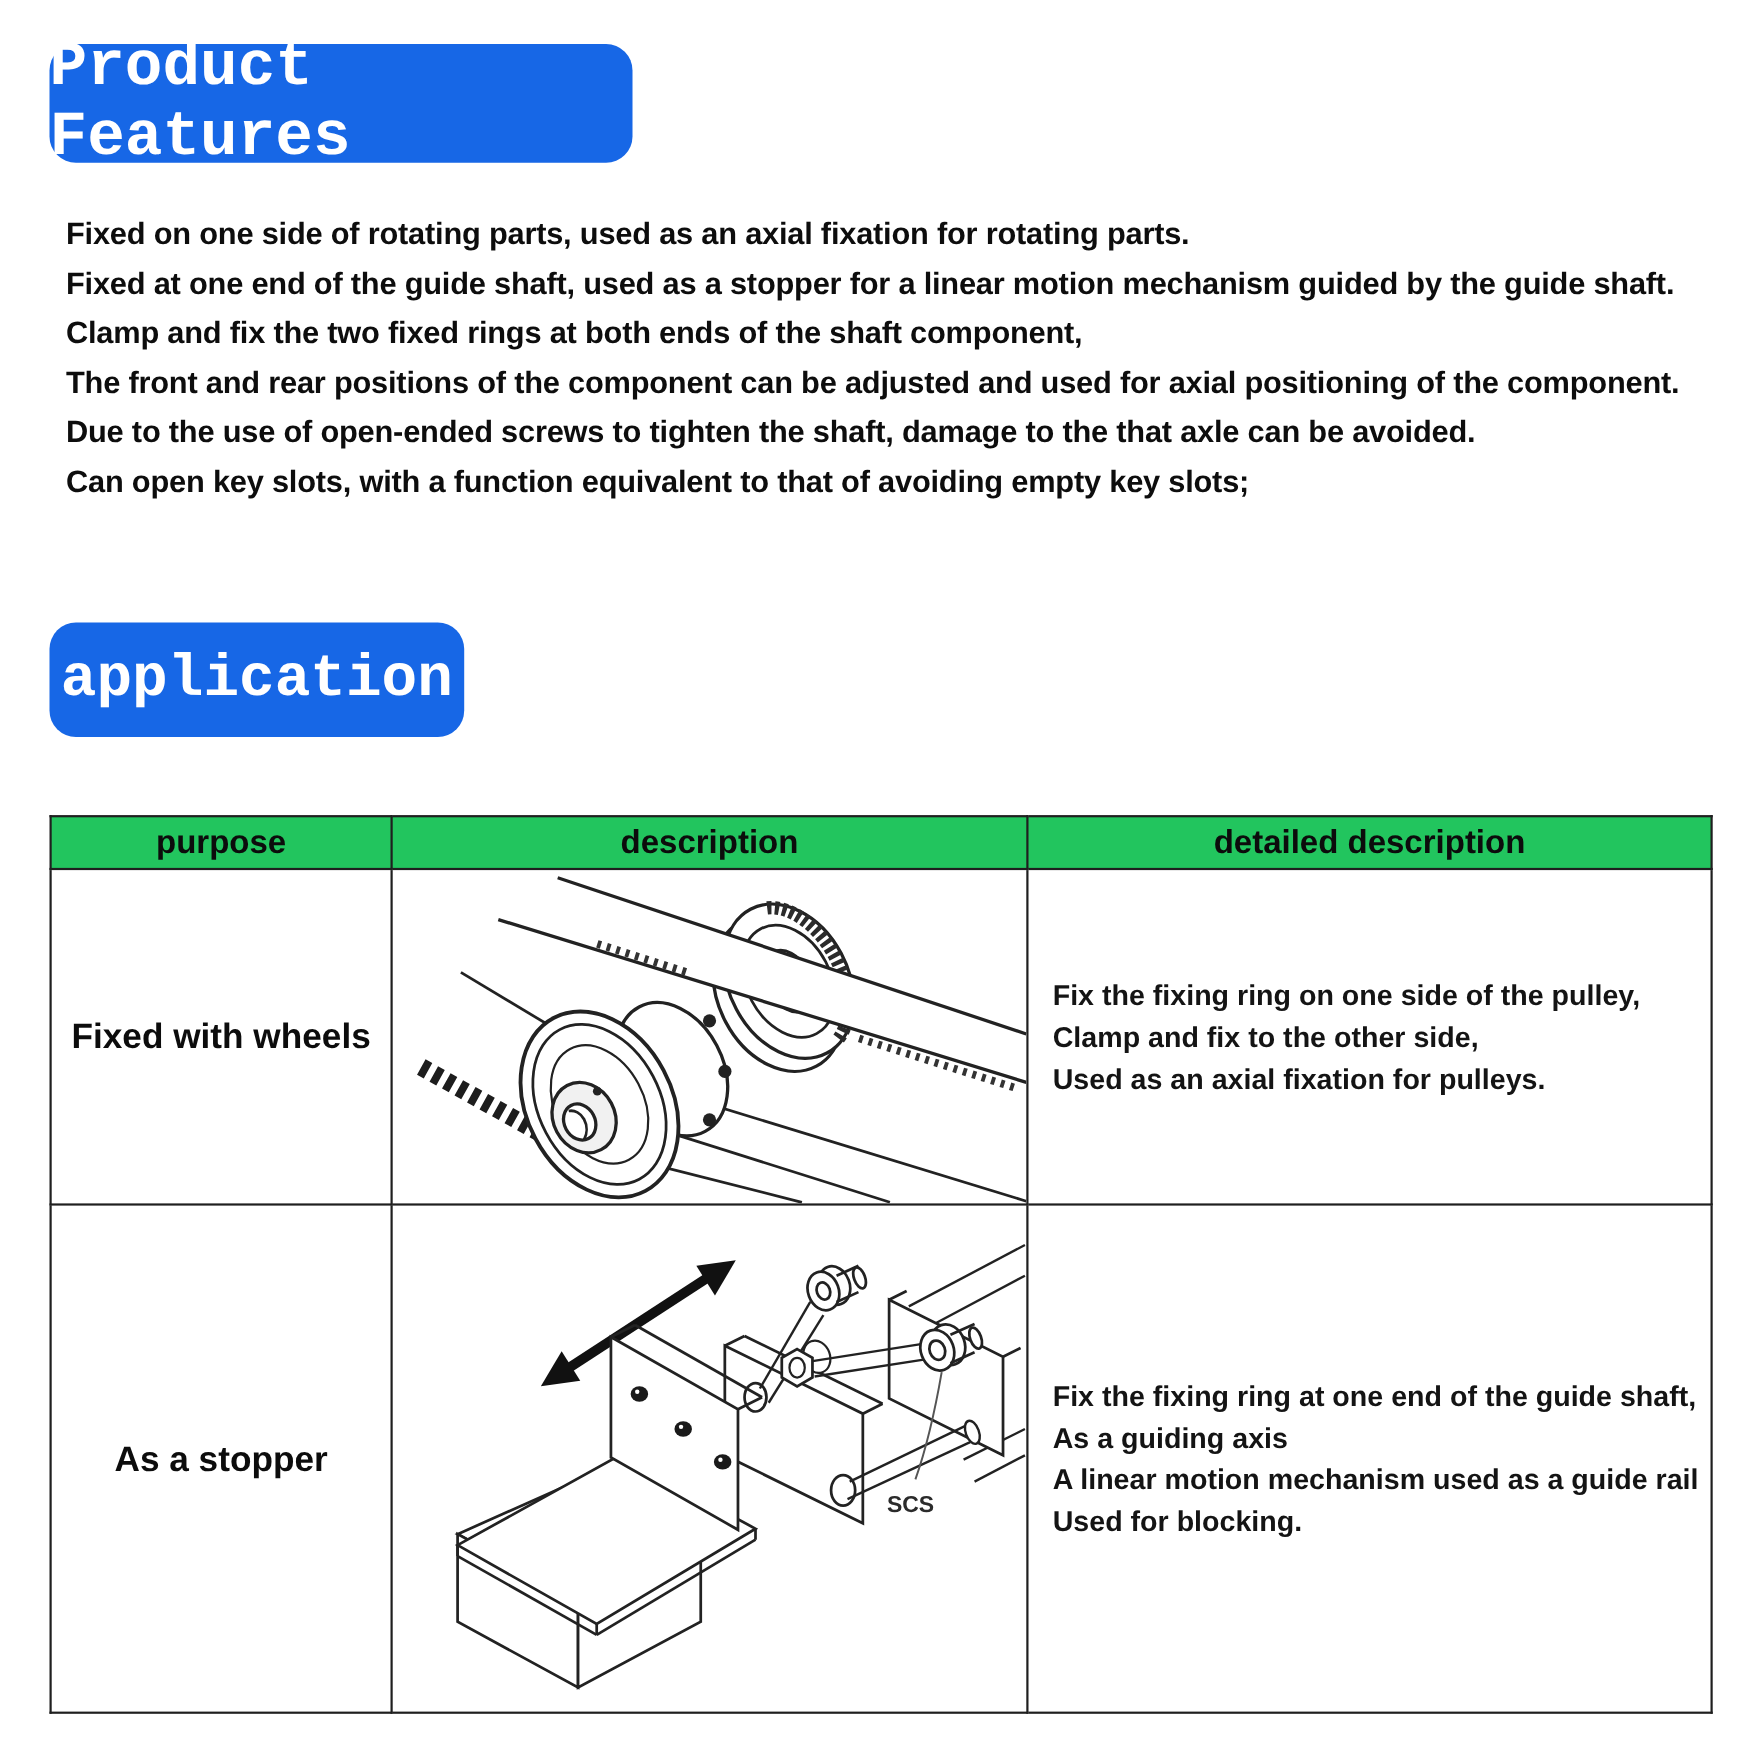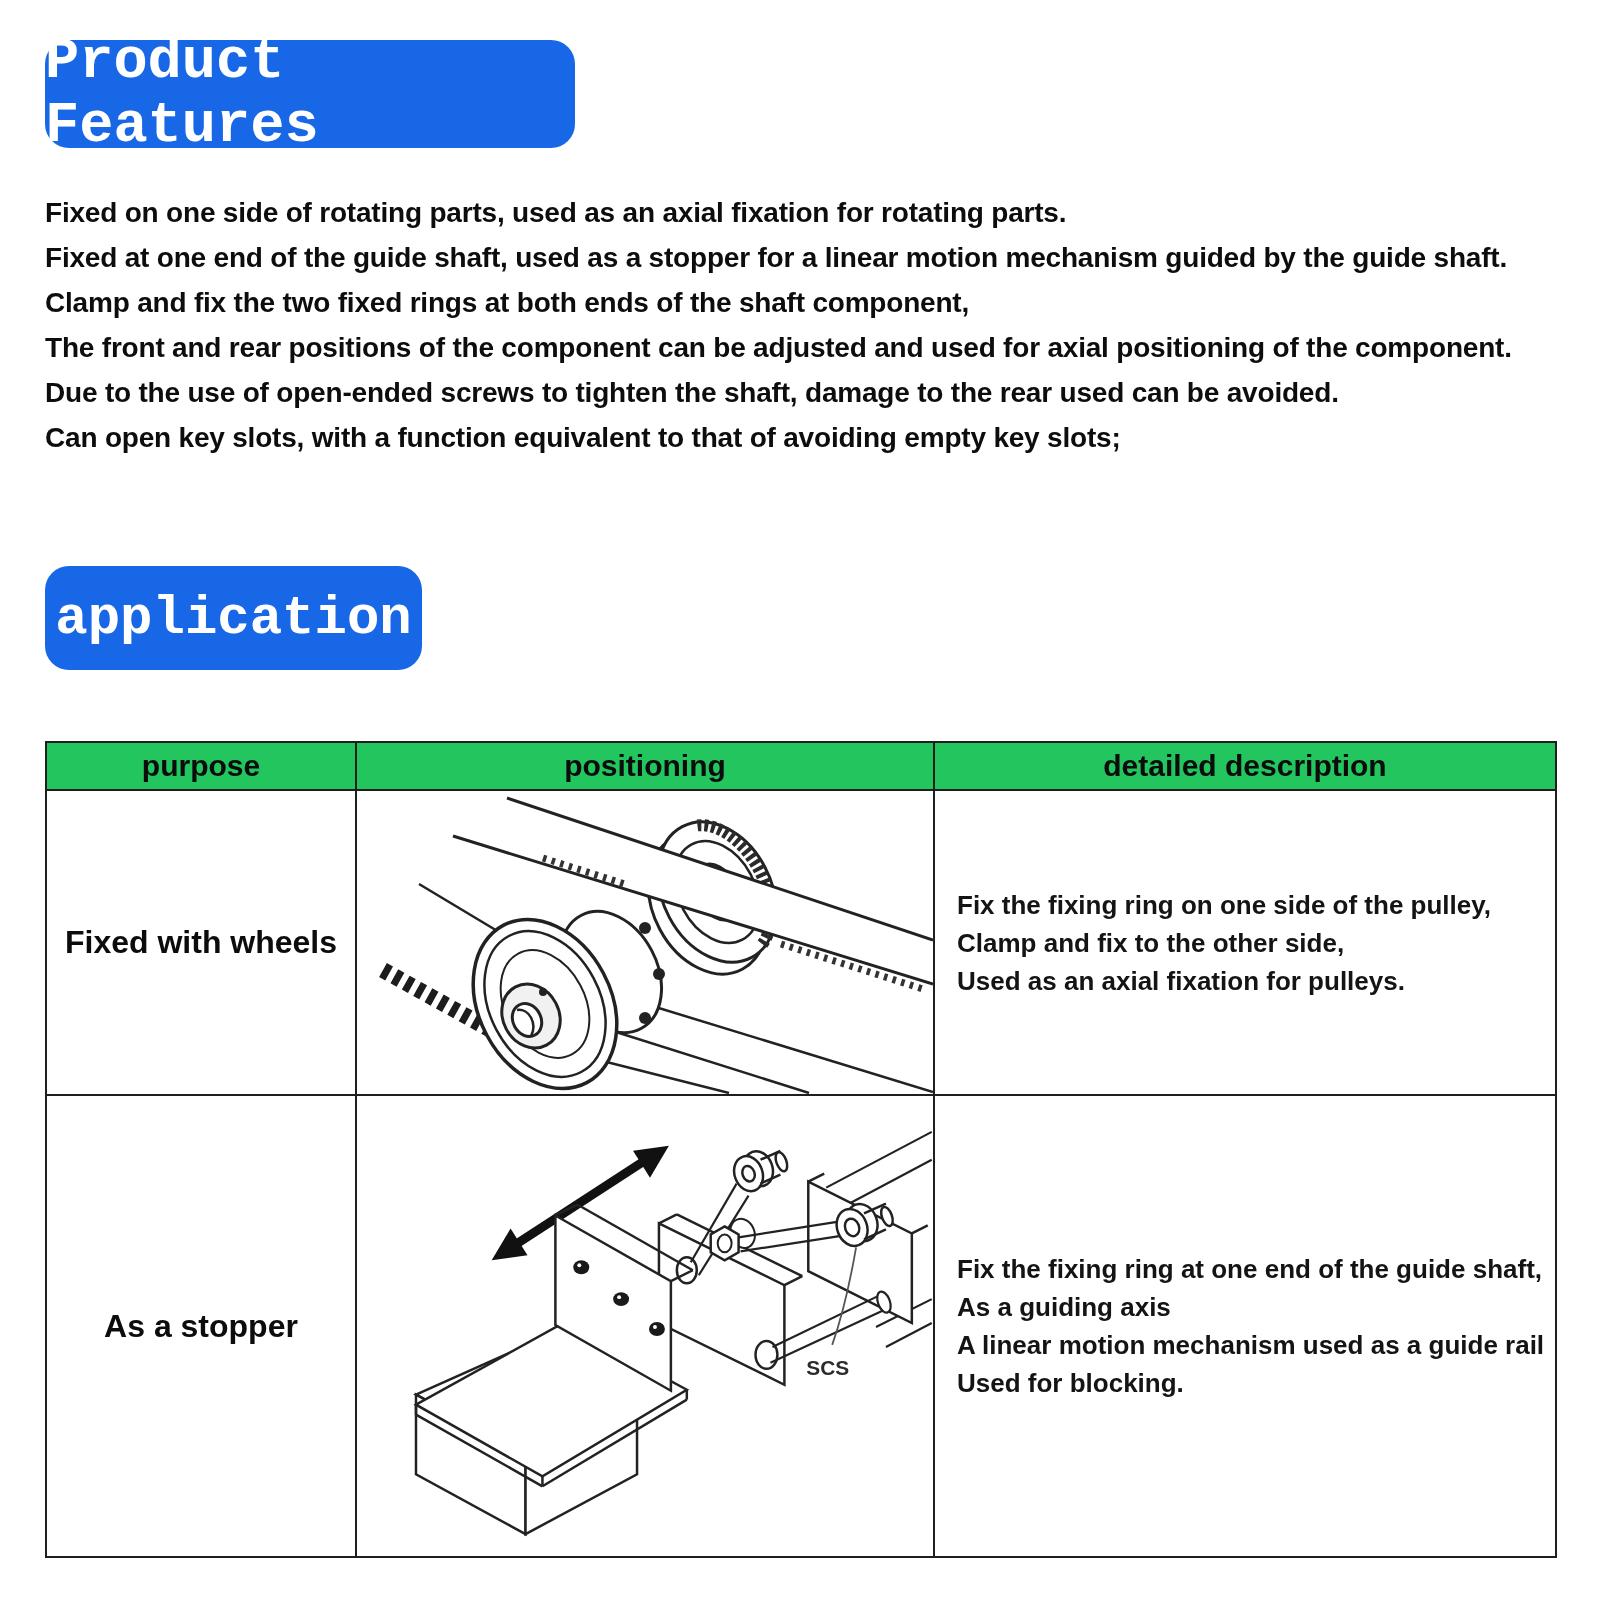--- a/index.html
+++ b/index.html
@@ -8,21 +8,21 @@
     font-family:"Liberation Sans",sans-serif;color:#111;
   }
   .badge{
     position:absolute;left:45px;background:#1767e6;color:#fff;
     display:flex;align-items:center;justify-content:center;
     font-weight:bold;border-radius:24px;letter-spacing:0px;font-family:Liberation Mono, monospace;
   }
   .badge-features{top:40px;width:530px;height:108px;font-size:57px;}
   .badge-application{top:566px;width:377px;height:104px;font-size:54px;}
   .features{
-    position:absolute;left:45px;top:190px;width:1510px;
+    position:absolute;left:60px;top:190px;width:1510px;
     font-size:28px;font-weight:bold;line-height:45px;letter-spacing:-0.2px;color:#0d0d0d;
   }
   table.app-table{
     position:absolute;left:45px;top:741px;border-collapse:collapse;table-layout:fixed;
     background:#fff;
   }
   .app-table th,.app-table td{border:2px solid #1f1f1f;padding:0;vertical-align:middle;}
   .app-table th{
     background:#22c55e;height:46px;font-size:30px;font-weight:bold;text-align:center;color:#0c0c0c;
   }
@@ -43,38 +43,38 @@
 
   <div class="badge badge-features">
     <span>Product Features</span>
   </div>
 
   <div class="features">
     <div class="ln">Fixed on one side of rotating parts, used as an axial fixation for rotating parts.</div>
     <div class="ln">Fixed at one end of the guide shaft, used as a stopper for a linear motion mechanism guided by the guide shaft.</div>
     <div class="ln">Clamp and fix the two fixed rings at both ends of the shaft component,</div>
     <div class="ln">The front and rear positions of the component can be adjusted and used for axial positioning of the component.</div>
-    <div class="ln">Due to the use of open-ended screws to tighten the shaft, damage to the rear used can be avoided.</div>
+    <div class="ln">Due to the use of open-ended screws to tighten the shaft, damage to the that axle can be avoided.</div>
     <div class="ln">Can open key slots, with a function equivalent to that of avoiding empty key slots;</div>
   </div>
 
   <div class="badge badge-application">
     <span>application</span>
   </div>
 
   <table class="app-table">
     <colgroup>
       <col style="width:310px">
         <col style="width:578px">
         <col style="width:622px">
     </colgroup>
     <thead>
       <tr>
         <th>purpose</th>
-        <th>positioning</th>
+        <th>description</th>
         <th>detailed description</th>
       </tr>
     </thead>
     <tbody>
 
       <tr class="row-1">
         <td class="purpose-cell">Fixed with wheels</td>
         <td class="illus-cell">
           <svg viewBox="0 0 576 301" preserveAspectRatio="xMidYMid meet">
 

